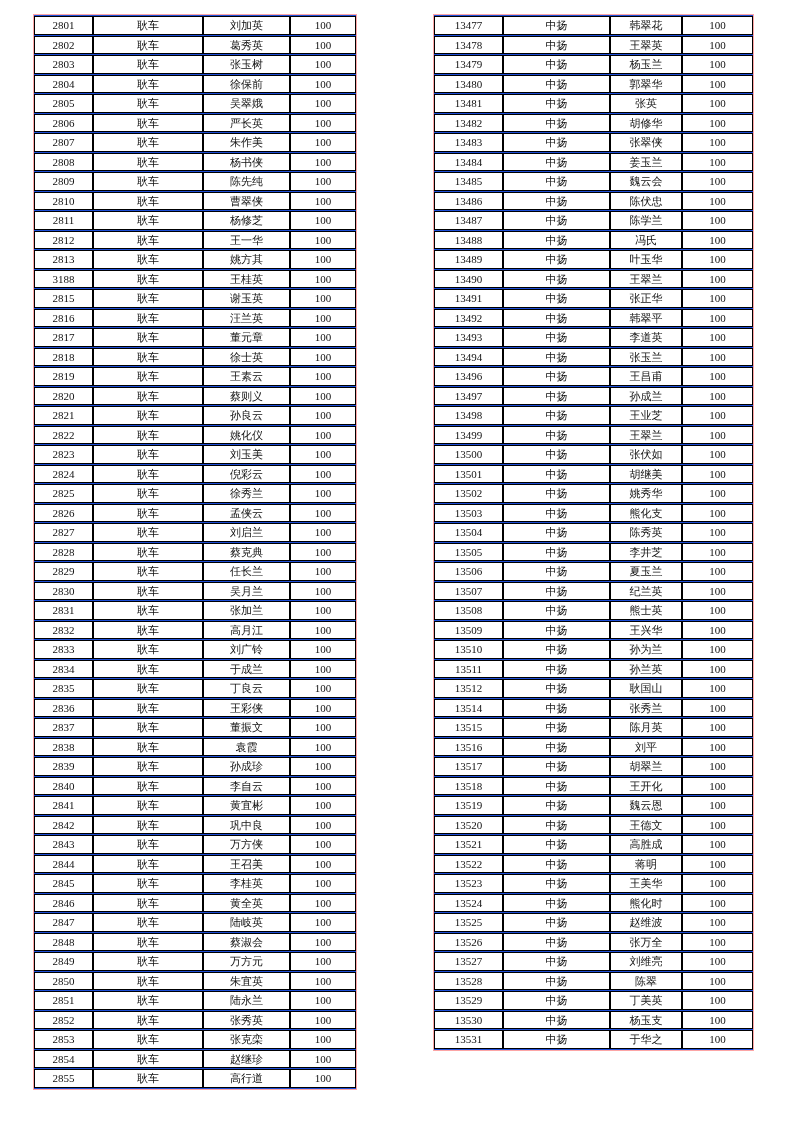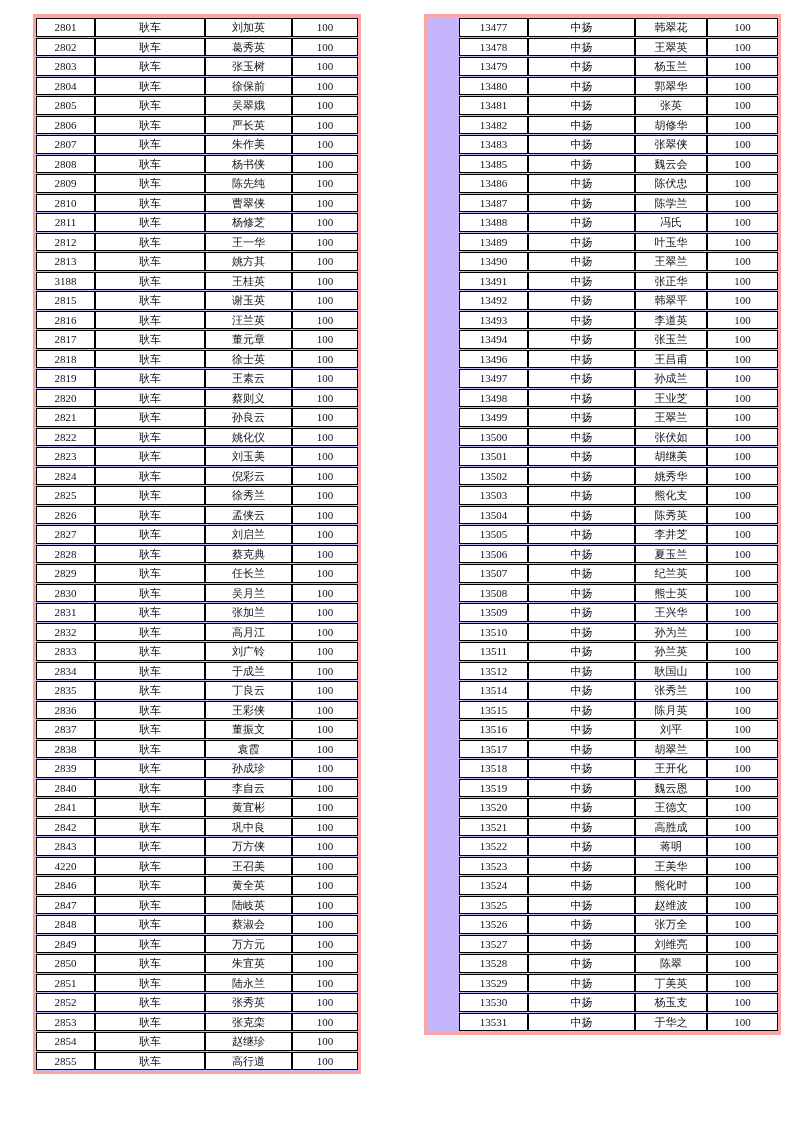--- a/index.html
+++ b/index.html
@@ -13,25 +13,25 @@
     position: relative;
     font-family: "Liberation Serif", "DejaVu Serif", serif;
     color: #111111;
   }
   .roster-table {
     position: absolute;
     top: 14px;
     border-collapse: separate;
     border-spacing: 0 1px;
     table-layout: fixed;
-    border: 3px solid #fca5a5;
-    background: #c4b5fd;
+    border: 1px solid #fca5a5;
+    background: #1d4ed8;
   }
   #table-left  { left: 33px;  width: 322px; }
-  #table-right { left: 424px; width: 319px; padding-left: 32px; }
+  #table-right { left: 433px; width: 319px; }
 
   .roster-table td {
     border: 1px solid #000;
     box-sizing: border-box;
     height: 18.5px;
     line-height: 16px;
     padding: 0;
     text-align: center;
     vertical-align: middle;
     font-size: 11px;
@@ -312,23 +312,29 @@
         <td>巩中良</td>
         <td>100</td>
       </tr>
       <tr>
         <td>2843</td>
         <td>耿车</td>
         <td>万方侠</td>
         <td>100</td>
       </tr>
       <tr>
-        <td>4220</td>
+        <td>2844</td>
         <td>耿车</td>
         <td>王召美</td>
+        <td>100</td>
+      </tr>
+      <tr>
+        <td>2845</td>
+        <td>耿车</td>
+        <td>李桂英</td>
         <td>100</td>
       </tr>
       <tr>
         <td>2846</td>
         <td>耿车</td>
         <td>黄全英</td>
         <td>100</td>
       </tr>
       <tr>
         <td>2847</td>
@@ -431,20 +437,26 @@
         <td>胡修华</td>
         <td>100</td>
       </tr>
       <tr>
         <td>13483</td>
         <td>中扬</td>
         <td>张翠侠</td>
         <td>100</td>
       </tr>
       <tr>
+        <td>13484</td>
+        <td>中扬</td>
+        <td>姜玉兰</td>
+        <td>100</td>
+      </tr>
+      <tr>
         <td>13485</td>
         <td>中扬</td>
         <td>魏云会</td>
         <td>100</td>
       </tr>
       <tr>
         <td>13486</td>
         <td>中扬</td>
         <td>陈伏忠</td>
         <td>100</td>

